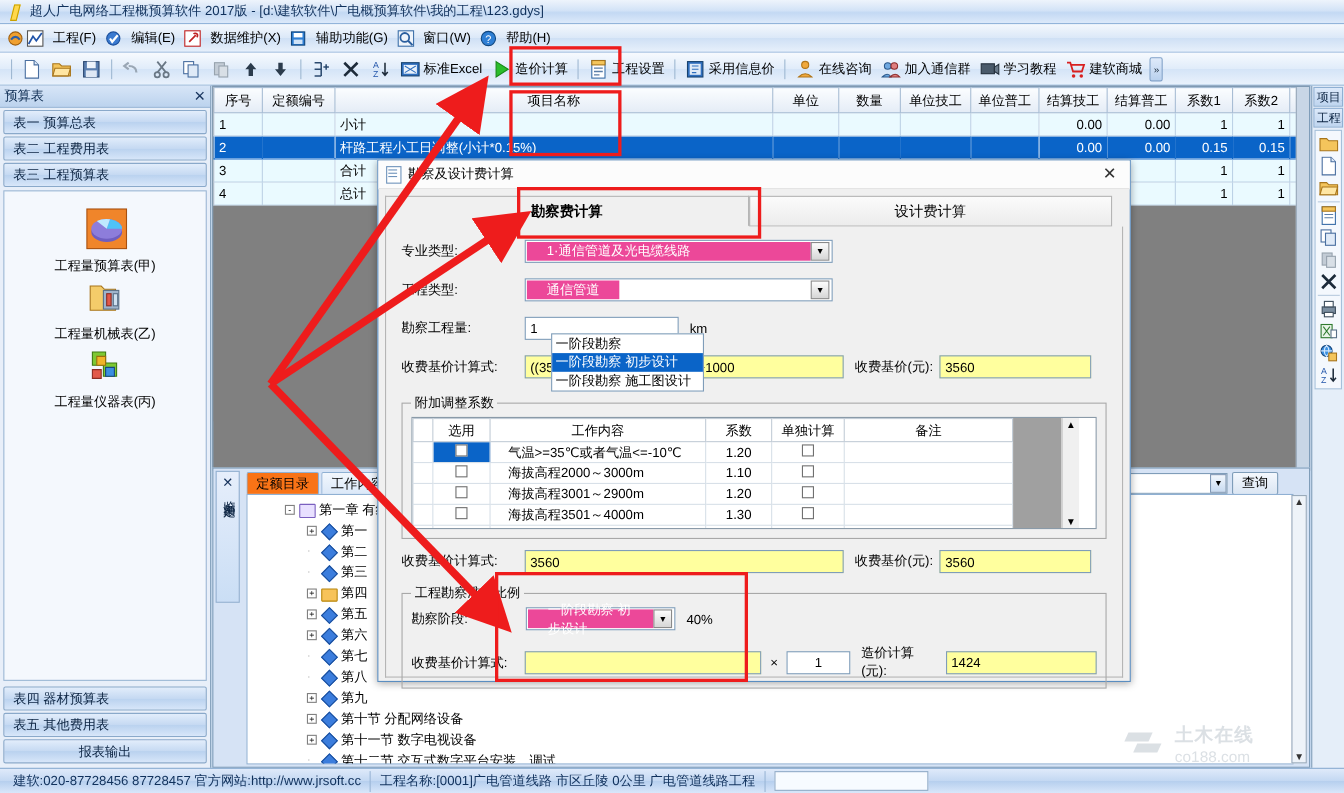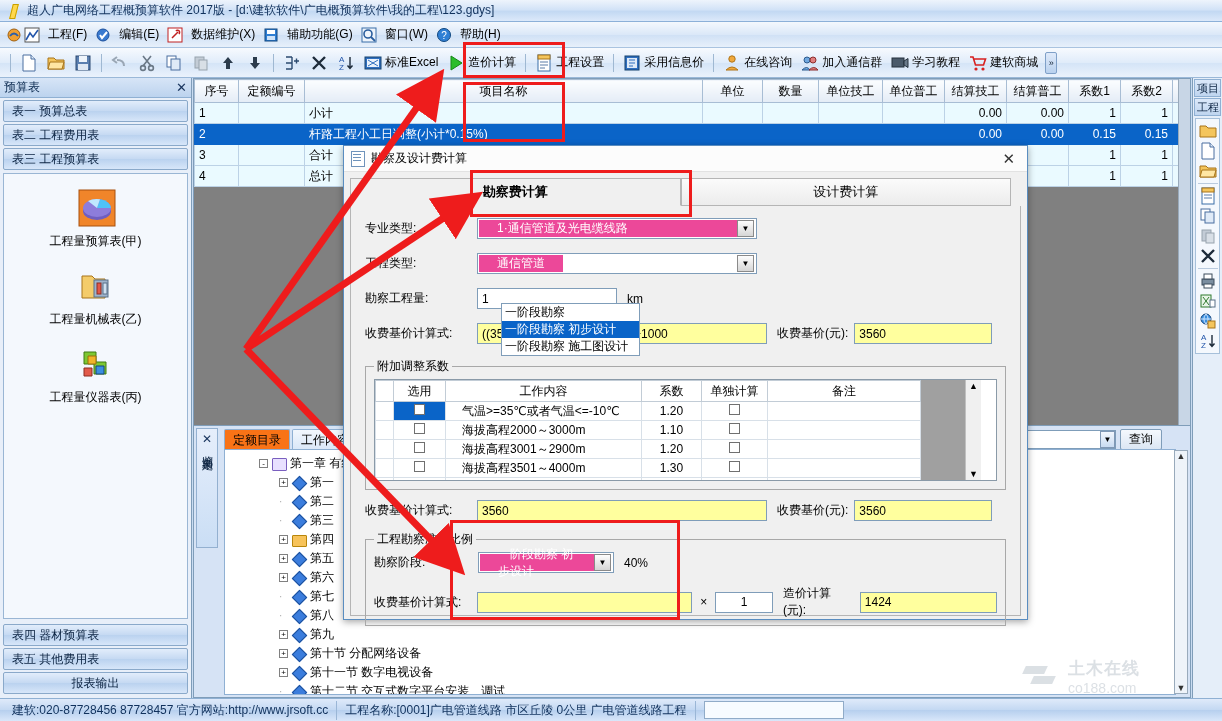--- a/index.html
+++ b/index.html
@@ -92,21 +92,21 @@
   .sb-btn {
     margin:2px 3px 0 3px; height:22px;
     background:linear-gradient(to bottom,#e2edfb 0%,#c5d9f2 50%,#bad2ef 51%,#d7e6f9 100%);
     border:1px solid #8aa9ca; border-radius:2px;
     display:flex; align-items:center; padding-left:8px;
     font-size:12px; color:#0a2240; cursor:default;
   }
   .sb-btn.center { justify-content:center; padding-left:0; }
   .sb-body {
     flex:1; margin:3px; background:#f4f8fd; border:1px solid #9ab6d4;
-    display:flex; flex-direction:column; align-items:center; padding-top:14px; gap:16px;
+    display:flex; flex-direction:column; align-items:center; padding-top:14px; gap:0;
   }
   .sb-icon-item { display:flex; flex-direction:column; align-items:center; width:100%; cursor:default; }
   .sb-icon-item .lbl { font-size:12px; color:#000; margin-top:3px; }
   .bigicon { width:44px; height:42px; position:relative; }
 
   
   .grid-area {
     position:absolute; left:193px; top:78px; width:998px; height:350px;
     background:#808080;
     border:1px solid #7f9db9;

